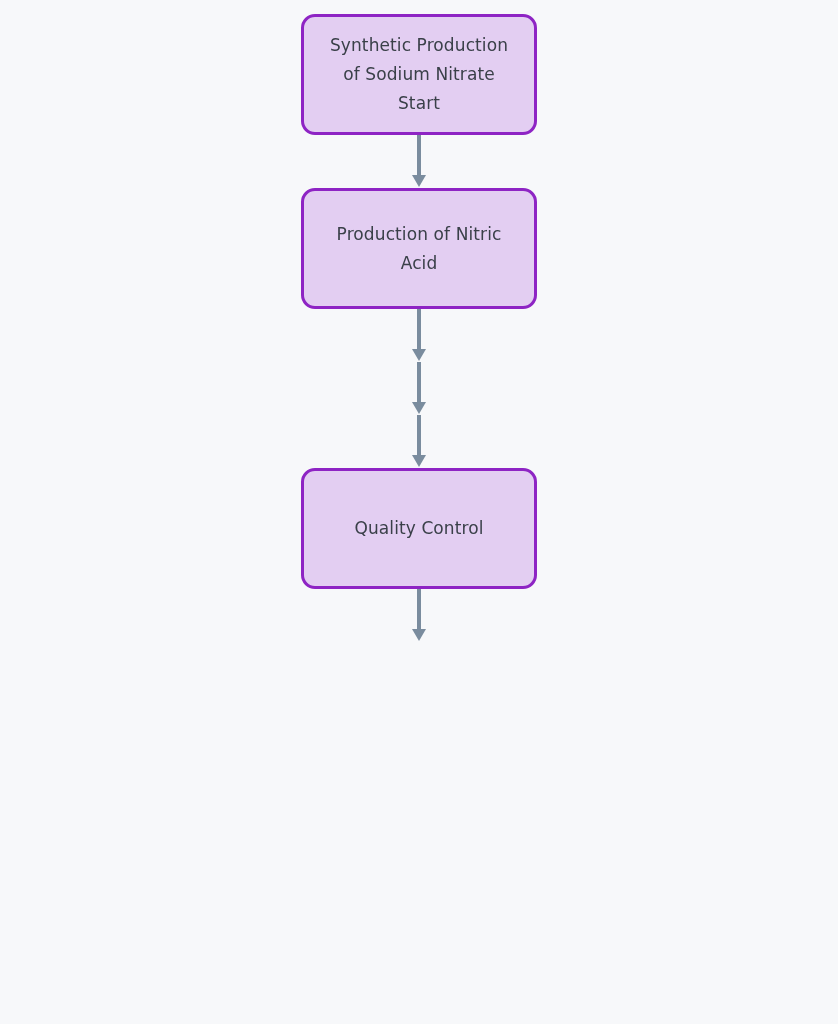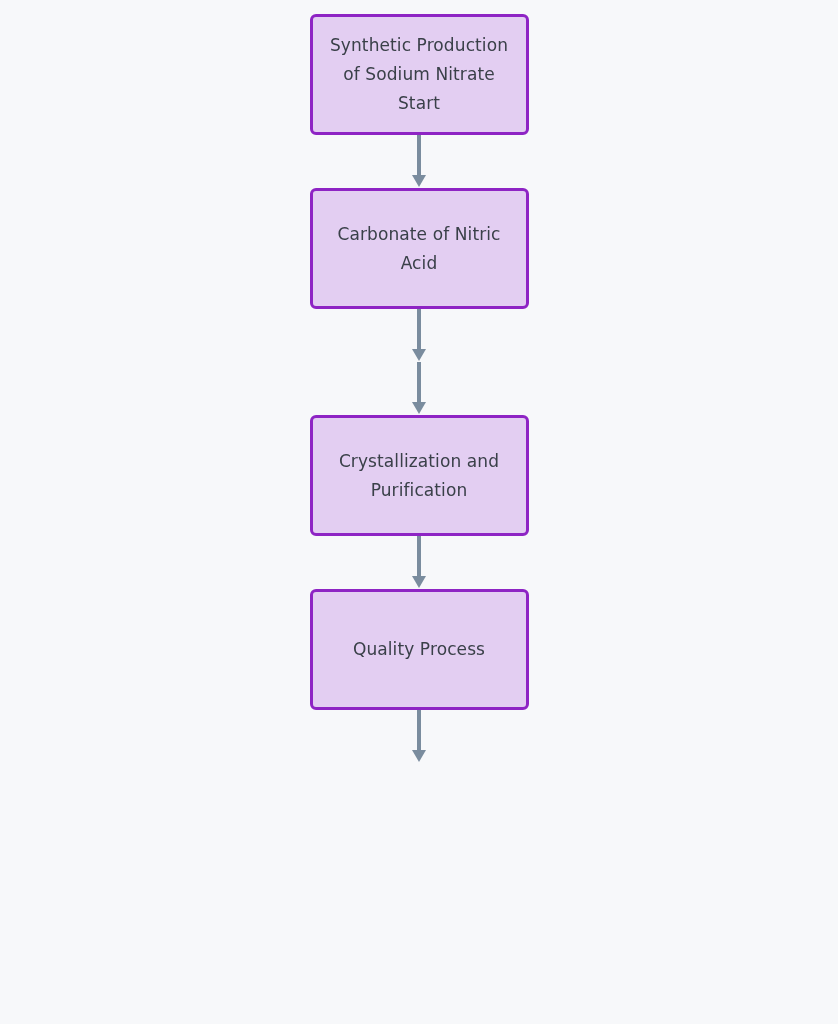--- a/index.html
+++ b/index.html
@@ -28,25 +28,25 @@
     top: 0;
     width: 838px;
     height: 1024px;
     display: flex;
     flex-direction: column;
     align-items: center;
   }
 
   .node {
     box-sizing: border-box;
-    width: 219px;
+    width: 236px;
     height: 121px;
     background: #e3cef2;
     border: 3px solid #8e24c4;
-    border-radius: 6px;
+    border-radius: 14px;
     display: flex;
     align-items: center;
     justify-content: center;
     text-align: center;
     flex: none;
   }
 
   .node-label {
     display: block;
     color: #3a4049;
@@ -83,47 +83,43 @@
 of Sodium Nitrate
 Start</span>
     </div>
 
     <svg class="connector" viewBox="0 0 24 53" xmlns="http://www.w3.org/2000/svg">
       <rect x="10" y="0" width="4" height="41" fill="#7a8c9e"></rect>
       <polygon points="5,40 19,40 12,52" fill="#7a8c9e"></polygon>
     </svg>
 
     <div class="node">
-      <span class="node-label">Carbonate of Nitric
+      <span class="node-label">Production of Nitric
 Acid</span>
     </div>
 
     <svg class="connector" viewBox="0 0 24 53" xmlns="http://www.w3.org/2000/svg">
       <rect x="10" y="0" width="4" height="41" fill="#7a8c9e"></rect>
       <polygon points="5,40 19,40 12,52" fill="#7a8c9e"></polygon>
     </svg>
 
 
     <svg class="connector" viewBox="0 0 24 53" xmlns="http://www.w3.org/2000/svg">
       <rect x="10" y="0" width="4" height="41" fill="#7a8c9e"></rect>
       <polygon points="5,40 19,40 12,52" fill="#7a8c9e"></polygon>
     </svg>
 
-    <div class="node">
-      <span class="node-label">Crystallization and
-Purification</span>
-    </div>
 
     <svg class="connector" viewBox="0 0 24 53" xmlns="http://www.w3.org/2000/svg">
       <rect x="10" y="0" width="4" height="41" fill="#7a8c9e"></rect>
       <polygon points="5,40 19,40 12,52" fill="#7a8c9e"></polygon>
     </svg>
 
     <div class="node">
-      <span class="node-label">Quality Process</span>
+      <span class="node-label">Quality Control</span>
     </div>
 
     <svg class="connector" viewBox="0 0 24 53" xmlns="http://www.w3.org/2000/svg">
       <rect x="10" y="0" width="4" height="41" fill="#7a8c9e"></rect>
       <polygon points="5,40 19,40 12,52" fill="#7a8c9e"></polygon>
     </svg>
 
 
   </div>
 </div>

